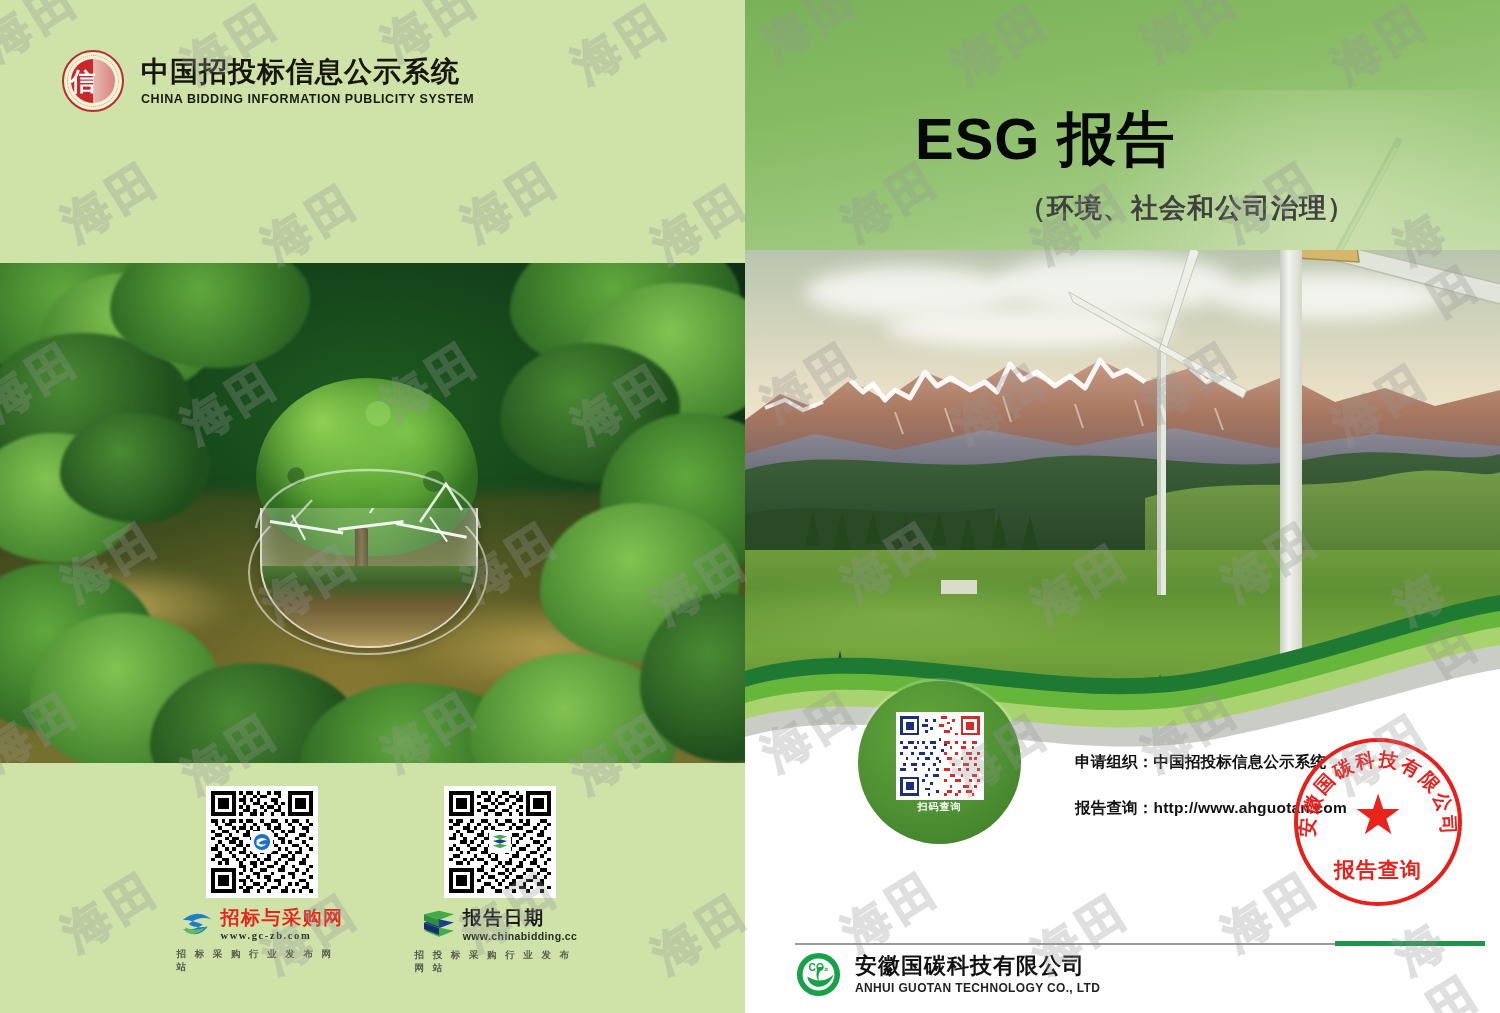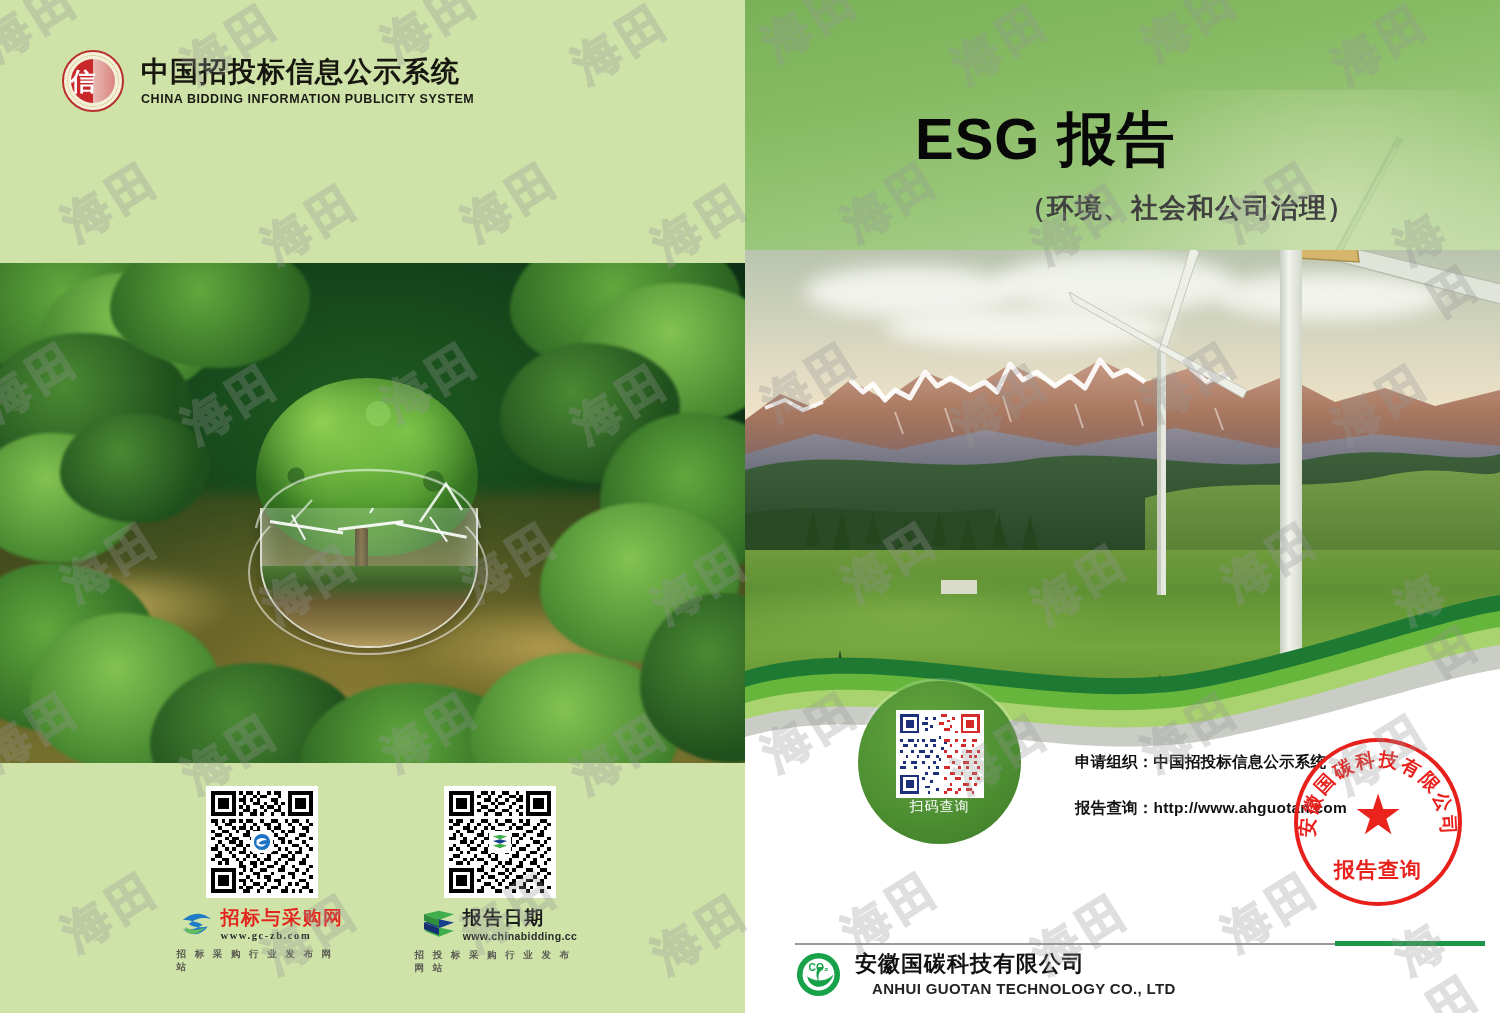--- a/index.html
+++ b/index.html
@@ -218,21 +218,21 @@
     border-radius: 50%;
     background: radial-gradient(circle at 42% 32%, #63a63c 0%, #4e9033 55%, #3d7b28 100%);
     box-shadow: 0 0 0 3px rgba(255,255,255,0.18);
     display: flex; flex-direction: column; align-items: center; justify-content: center;
     z-index: 7;
   }
   #qr-badge .qr-color-box {
     width: 88px; height: 88px; background: #fff; padding: 4px; position: relative;
   }
   #qr-badge .qr-scan-label {
-    color: #ffffff; font-size: 14px; margin-top: 0; letter-spacing: 1px;
+    color: #ffffff; font-size: 10px; margin-top: 0; letter-spacing: 1px; font-weight: bold;
   }
 
   
   #report-details {
     position: absolute; left: 1075px; top: 752px; width: 400px; z-index: 5;
   }
   .detail-line {
     font-size: 15.5px; font-weight: bold; color: #111111;
     margin-bottom: 25px; white-space: nowrap; letter-spacing: 0.2px;
   }
@@ -263,21 +263,21 @@
   #footer-rule-green {
     position: absolute; left: 1335px; top: 941px; width: 150px; height: 5px;
     background: #1e9647; z-index: 5;
   }
   #footer-brand {
     position: absolute; left: 796px; top: 952px;
     display: flex; align-items: center; gap: 14px; z-index: 4;
   }
   #co2-logo { width: 45px; height: 45px; flex: none; }
   #footer-cn { font-size: 22px; font-weight: bold; color: #111; letter-spacing: 1px; line-height: 1.1; }
-  #footer-en { font-size: 15px; font-weight: bold; color: #222; letter-spacing: 0.35px; margin-top: 3px; margin-left: 17px; }
+  #footer-en { font-size: 12px; font-weight: bold; color: #222; letter-spacing: 0.35px; margin-top: 3px; }
 
   
   #esg-title-block { position: absolute; left: 745px; top: 0; width: 755px; z-index: 3; }
   #esg-title {
     position: absolute; left: 170px; top: 101px;
     font-size: 58px; font-weight: bold; color: #080808;
     letter-spacing: 1px; white-space: nowrap;
   }
   #esg-subtitle {
     position: absolute; left: 238px; top: 190px;

